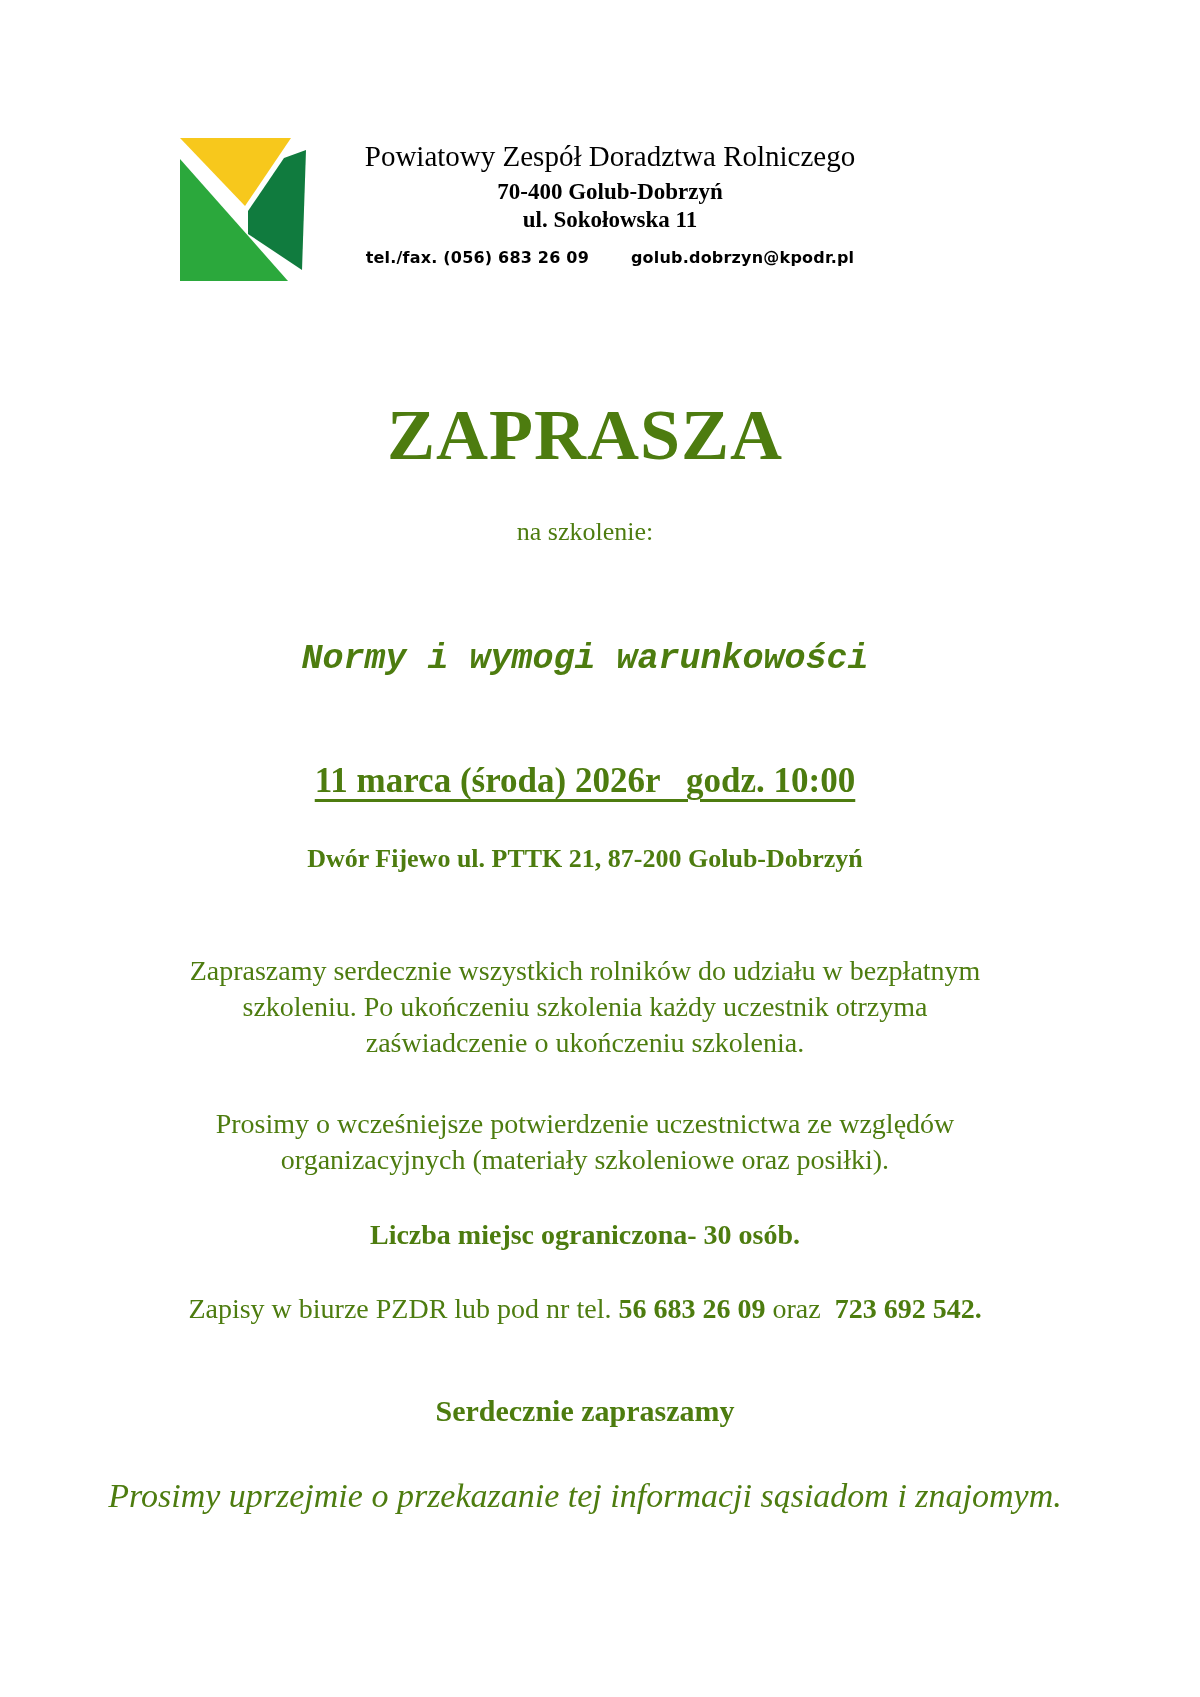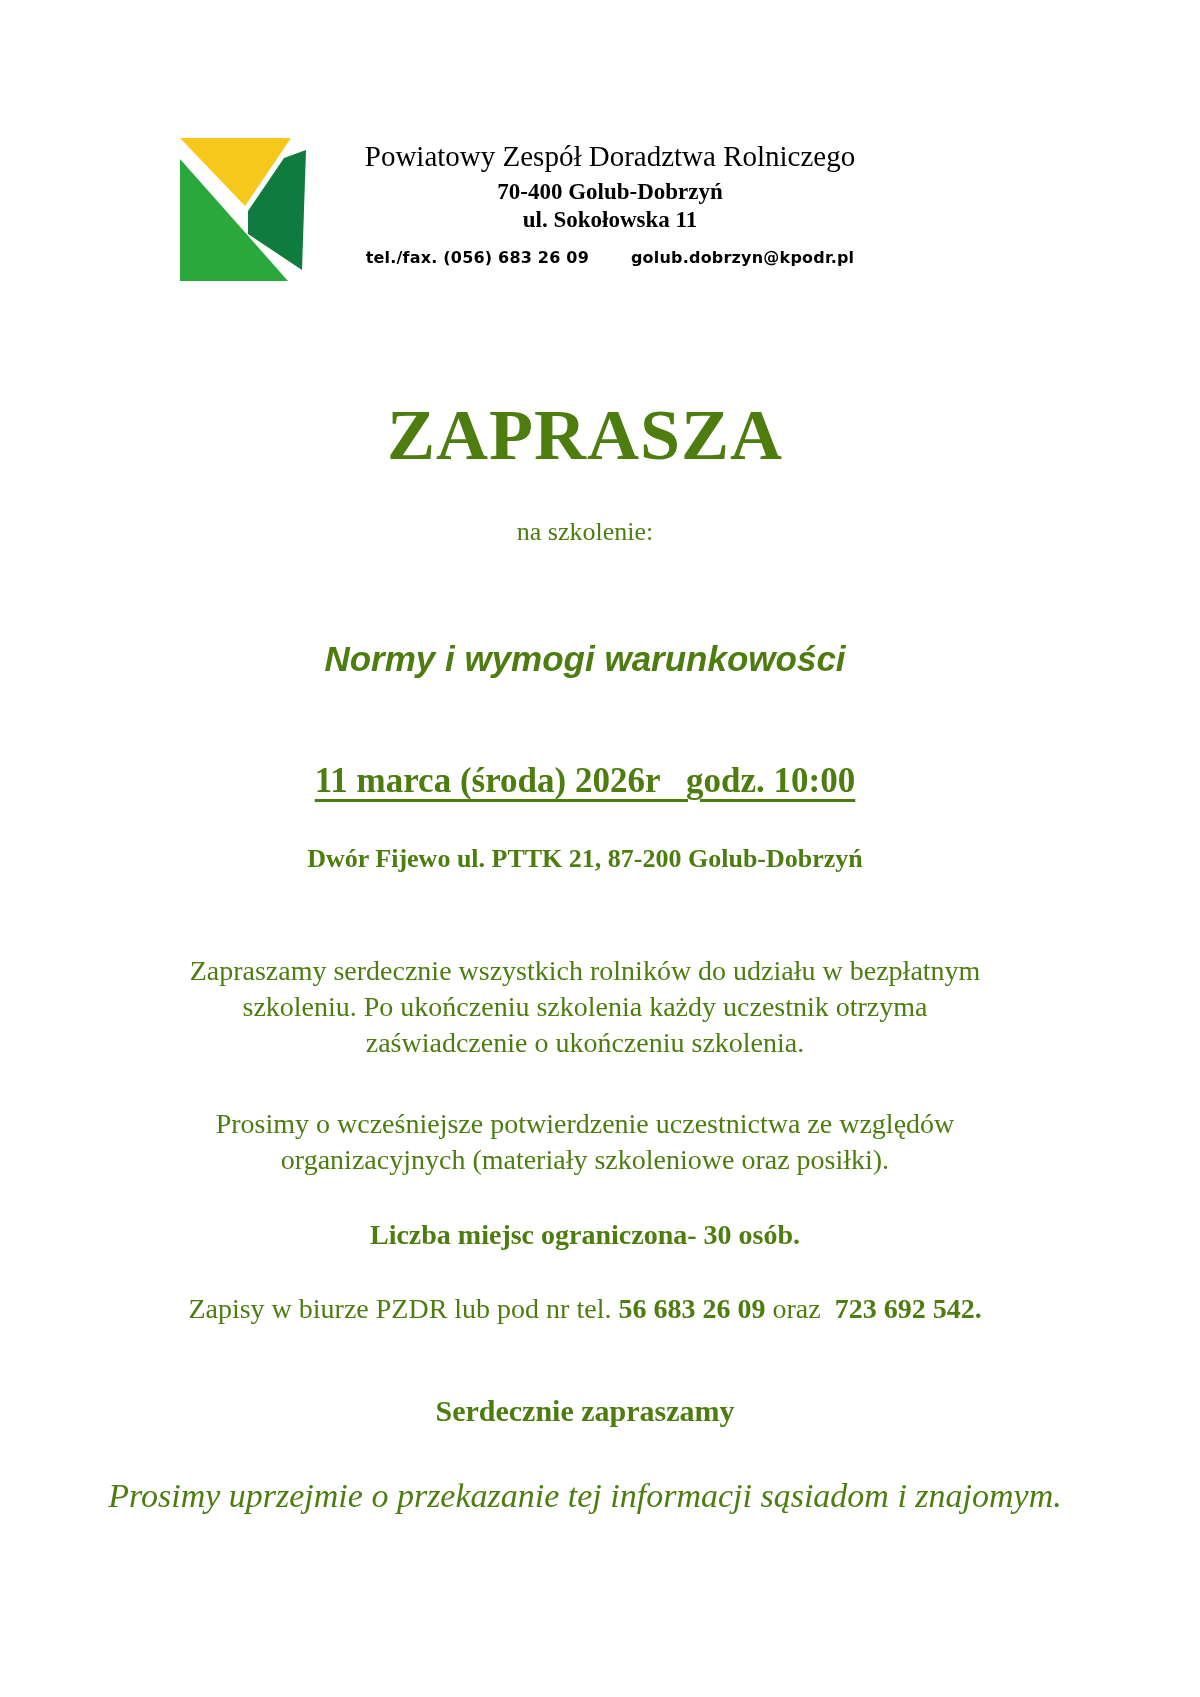--- a/index.html
+++ b/index.html
@@ -49,21 +49,21 @@
   
   .big-title {
     top: 392px;
     font-size: 72px;
     font-weight: 700;
     letter-spacing: 1px;
   }
   .subtitle   { top: 516px; font-size: 26px; }
   .training-name {
     top: 638px;
-    font-family: Liberation Sans, sans-serif;
+    font-family: Liberation Mono, monospace;
     font-size: 35px;
     font-weight: 700;
     font-style: italic;
   }
   .date-line {
     top: 760px;
     font-size: 35px;
     font-weight: 700;
     white-space: pre;
     text-decoration: underline;

